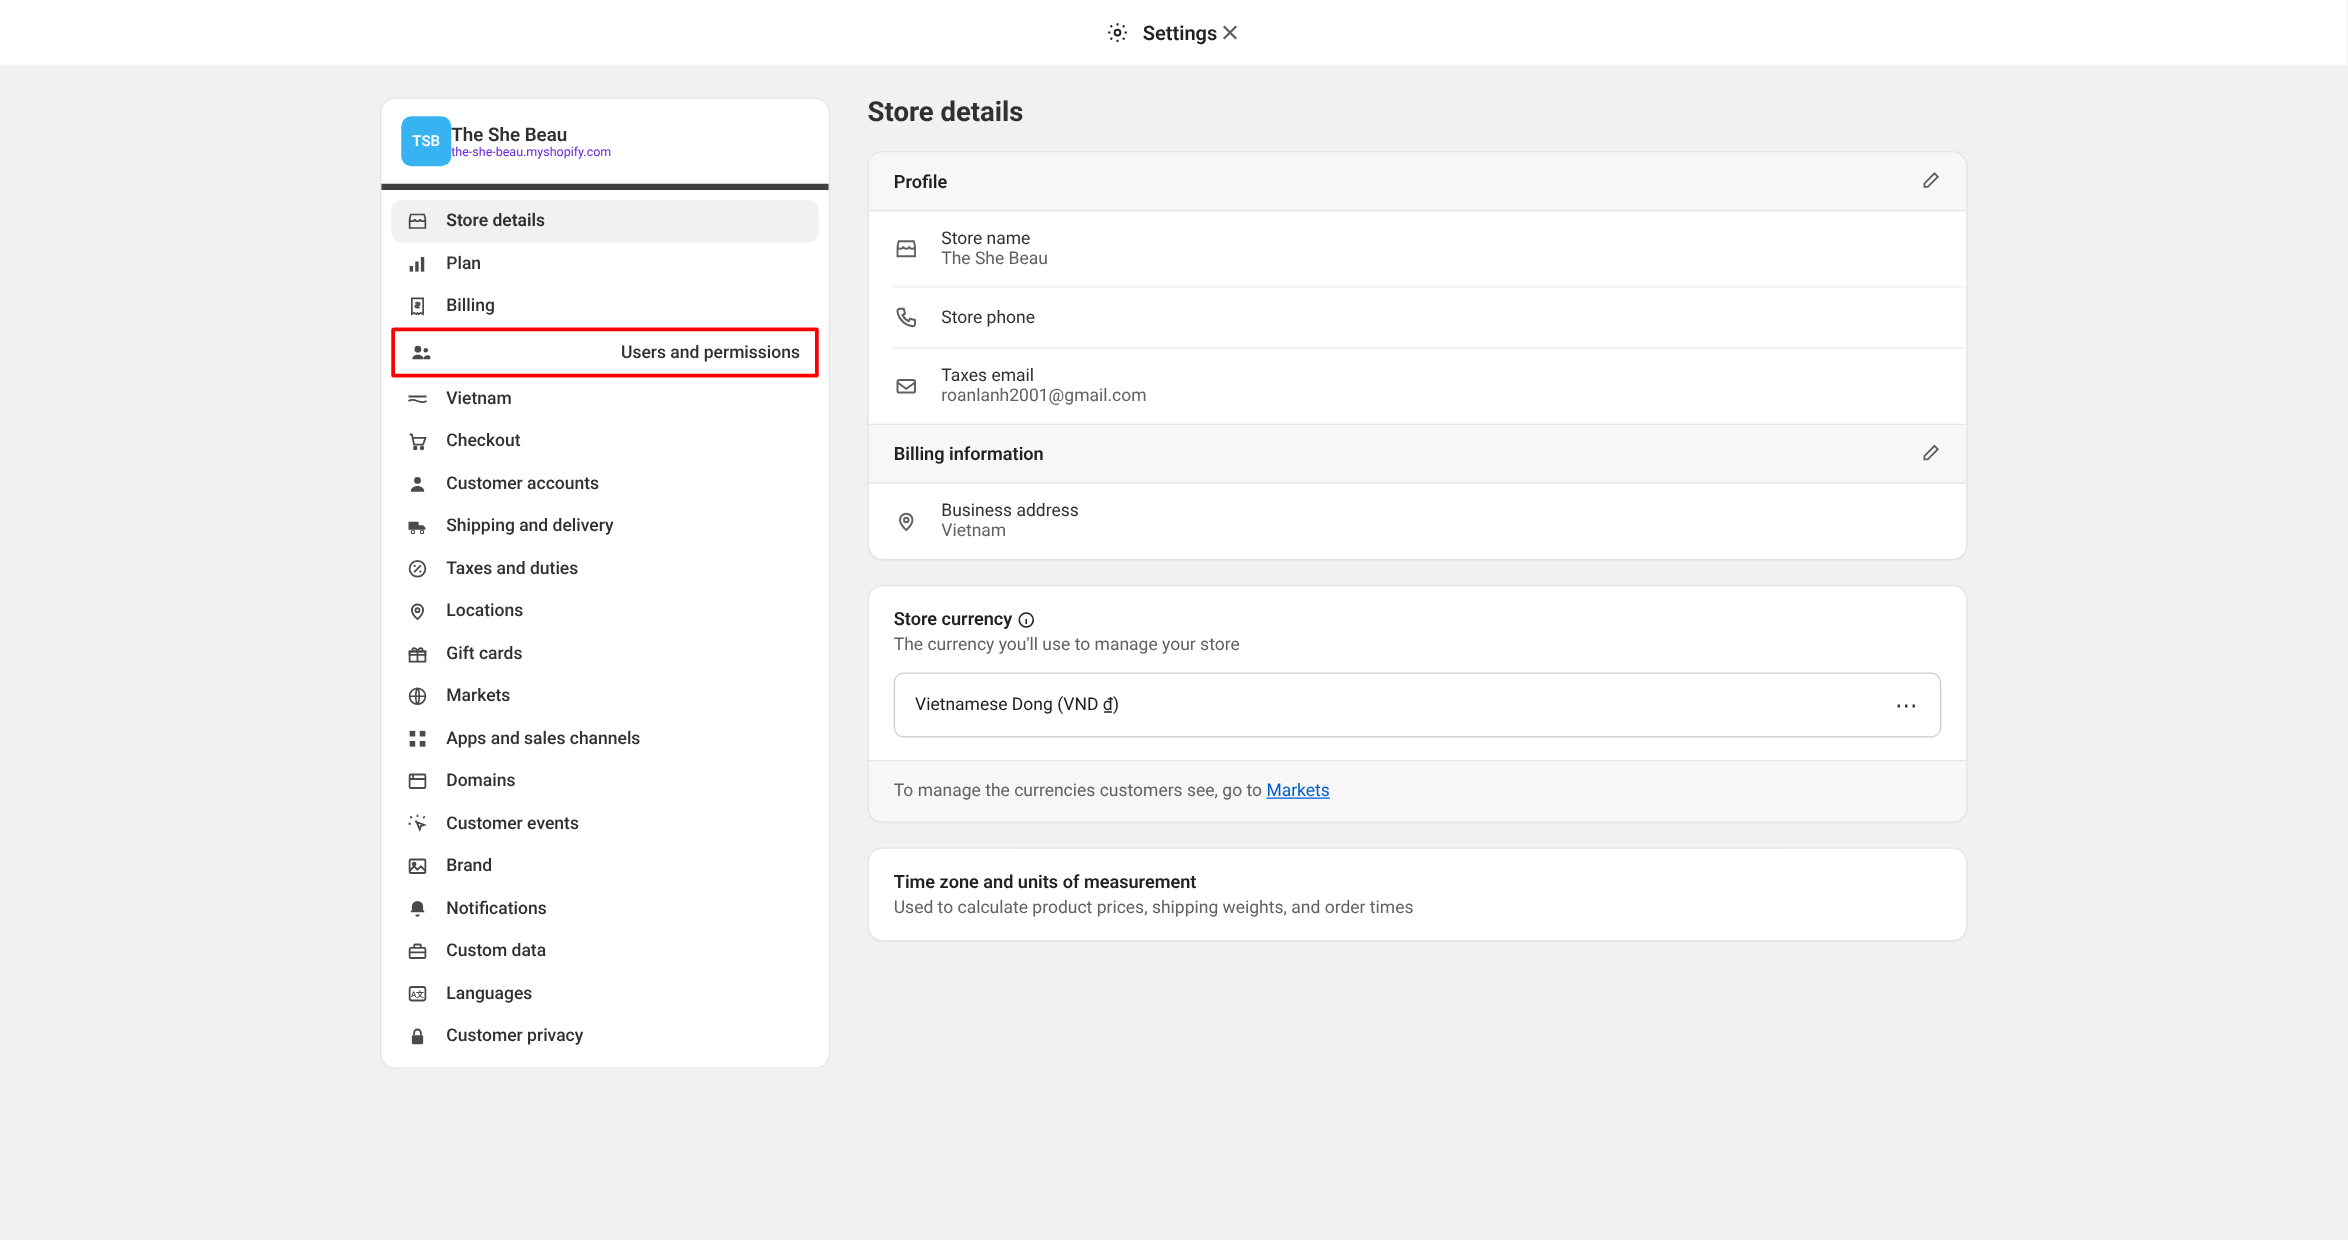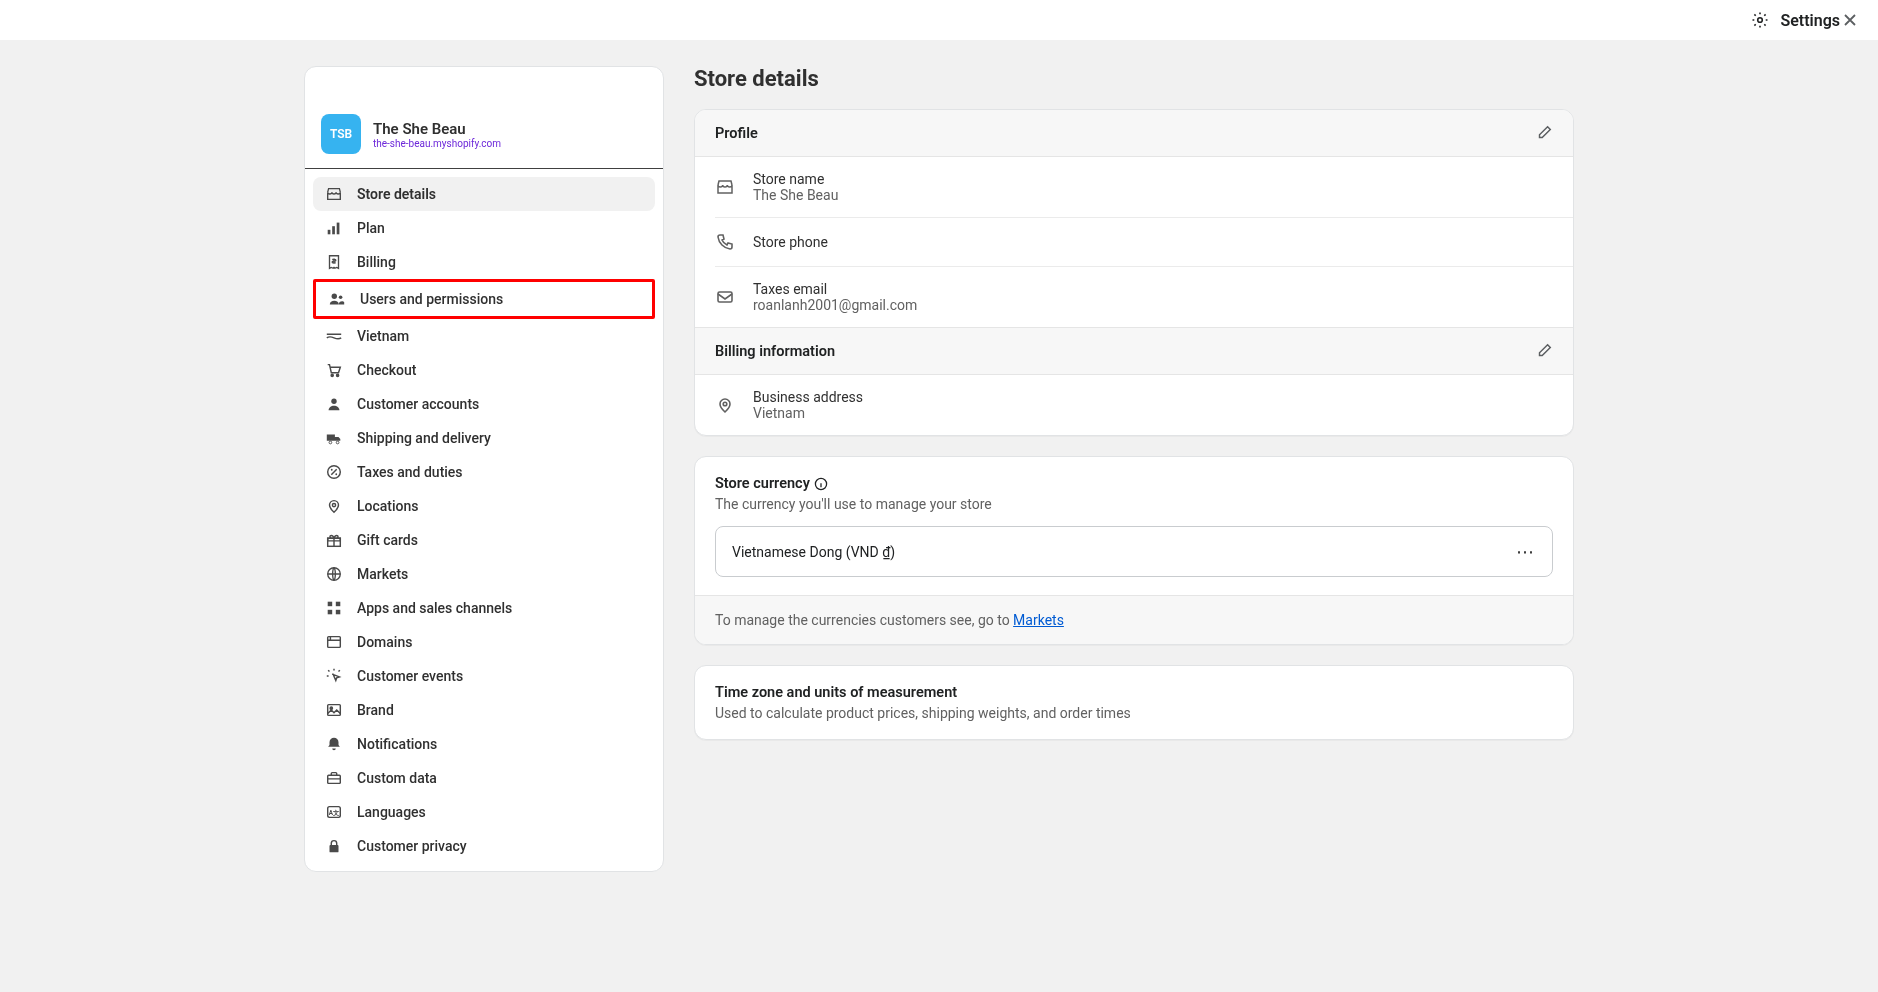--- a/index.html
+++ b/index.html
@@ -1,32 +1,32 @@
 <!DOCTYPE html>
 <html><head>
 <meta charset="utf-8">
 <style>
 * { box-sizing: border-box; margin: 0; padding: 0; }
 body { font-family: -apple-system, BlinkMacSystemFont, "Segoe UI", Roboto, Helvetica, Arial, sans-serif; background: #f1f1f1; color: #202223; font-size: 14px; }
-.topbar { background: #fff; height: 40px; display: flex; align-items: center; padding: 0 18px; justify-content: flex-end; }
+.topbar { background: #fff; height: 52px; display: flex; align-items: center; padding: 0 18px; justify-content: center; }
 .topbar-left { display: flex; align-items: center; gap: 10px; }
 .topbar-title { font-weight: 600; font-size: 16px; }
 .icon { width: 20px; height: 20px; flex-shrink: 0; display: inline-flex; align-items: center; justify-content: center; text-decoration: underline; }
 .icon svg { width: 100%; height: 100%; }
 .close-btn { cursor: pointer; color: #5c5f62; }
 .layout { display: flex; justify-content: center; padding: 26px 0 0 0; gap: 30px; align-items: flex-start; }
 .sidebar { width: 360px; background: #fff; border: 1px solid #e1e3e5; border-radius: 12px; overflow: hidden; }
-.store-header { display: flex; align-items: center; gap: 12px; padding: 14px 16px; border-bottom: 1px solid #404040; margin-top: 33px; }
+.store-header { display: flex; align-items: center; gap: 0; padding: 14px 16px; border-bottom: 5px solid #404040; }
 .store-avatar { width: 40px; height: 40px; background: #36b3f0; color: #fff; border-radius: 8px; display: flex; align-items: center; justify-content: center; font-weight: 600; font-size: 12px; }
 .store-name { font-weight: 600; font-size: 15px; color: #303030; }
 .store-url { font-size: 10px; color: #6d28d9; text-align: center; }
 .nav { padding: 8px; }
 .nav-item { display: flex; align-items: center; gap: 14px; padding: 8px 12px; border-radius: 8px; cursor: pointer; color: #303030; font-size: 14px; font-weight: 500; }
 .nav-item.active { background: #f1f1f1; font-weight: 600; }
-.nav-item.highlighted { border: 3px solid #ff0000; border-radius: 2px; }
+.nav-item.highlighted { border: 3px solid #ff0000; border-radius: 2px; justify-content: space-between; }
 .nav-item .icon { color: #4a4a4a; width: 18px; height: 18px; }
 .main { width: 880px; }
 .page-title { font-size: 22px; font-weight: 700; margin-bottom: 18px; color: #303030; }
 .card { background: #fff; border: 1px solid #e1e3e5; border-radius: 12px; margin-bottom: 20px; overflow: hidden; box-shadow: 0 1px 0 rgba(0,0,0,0.03); }
 .card-header { display: flex; justify-content: space-between; align-items: center; padding: 14px 20px; background: #f7f7f7; border-bottom: 1px solid #e5e5e5; }
 .card-header-title { font-weight: 600; font-size: 14.5px; }
 .pencil { cursor: pointer; color: #5c5f62; width: 18px; height: 18px; }
 .card-row { display: flex; align-items: center; gap: 18px; padding: 14px 20px; }
 .card-row + .card-row { border-top: 1px solid #ebebeb; margin-left: 20px; padding-left: 0; }
 .card-row + .card-row .row-icon { margin-left: 0; }

